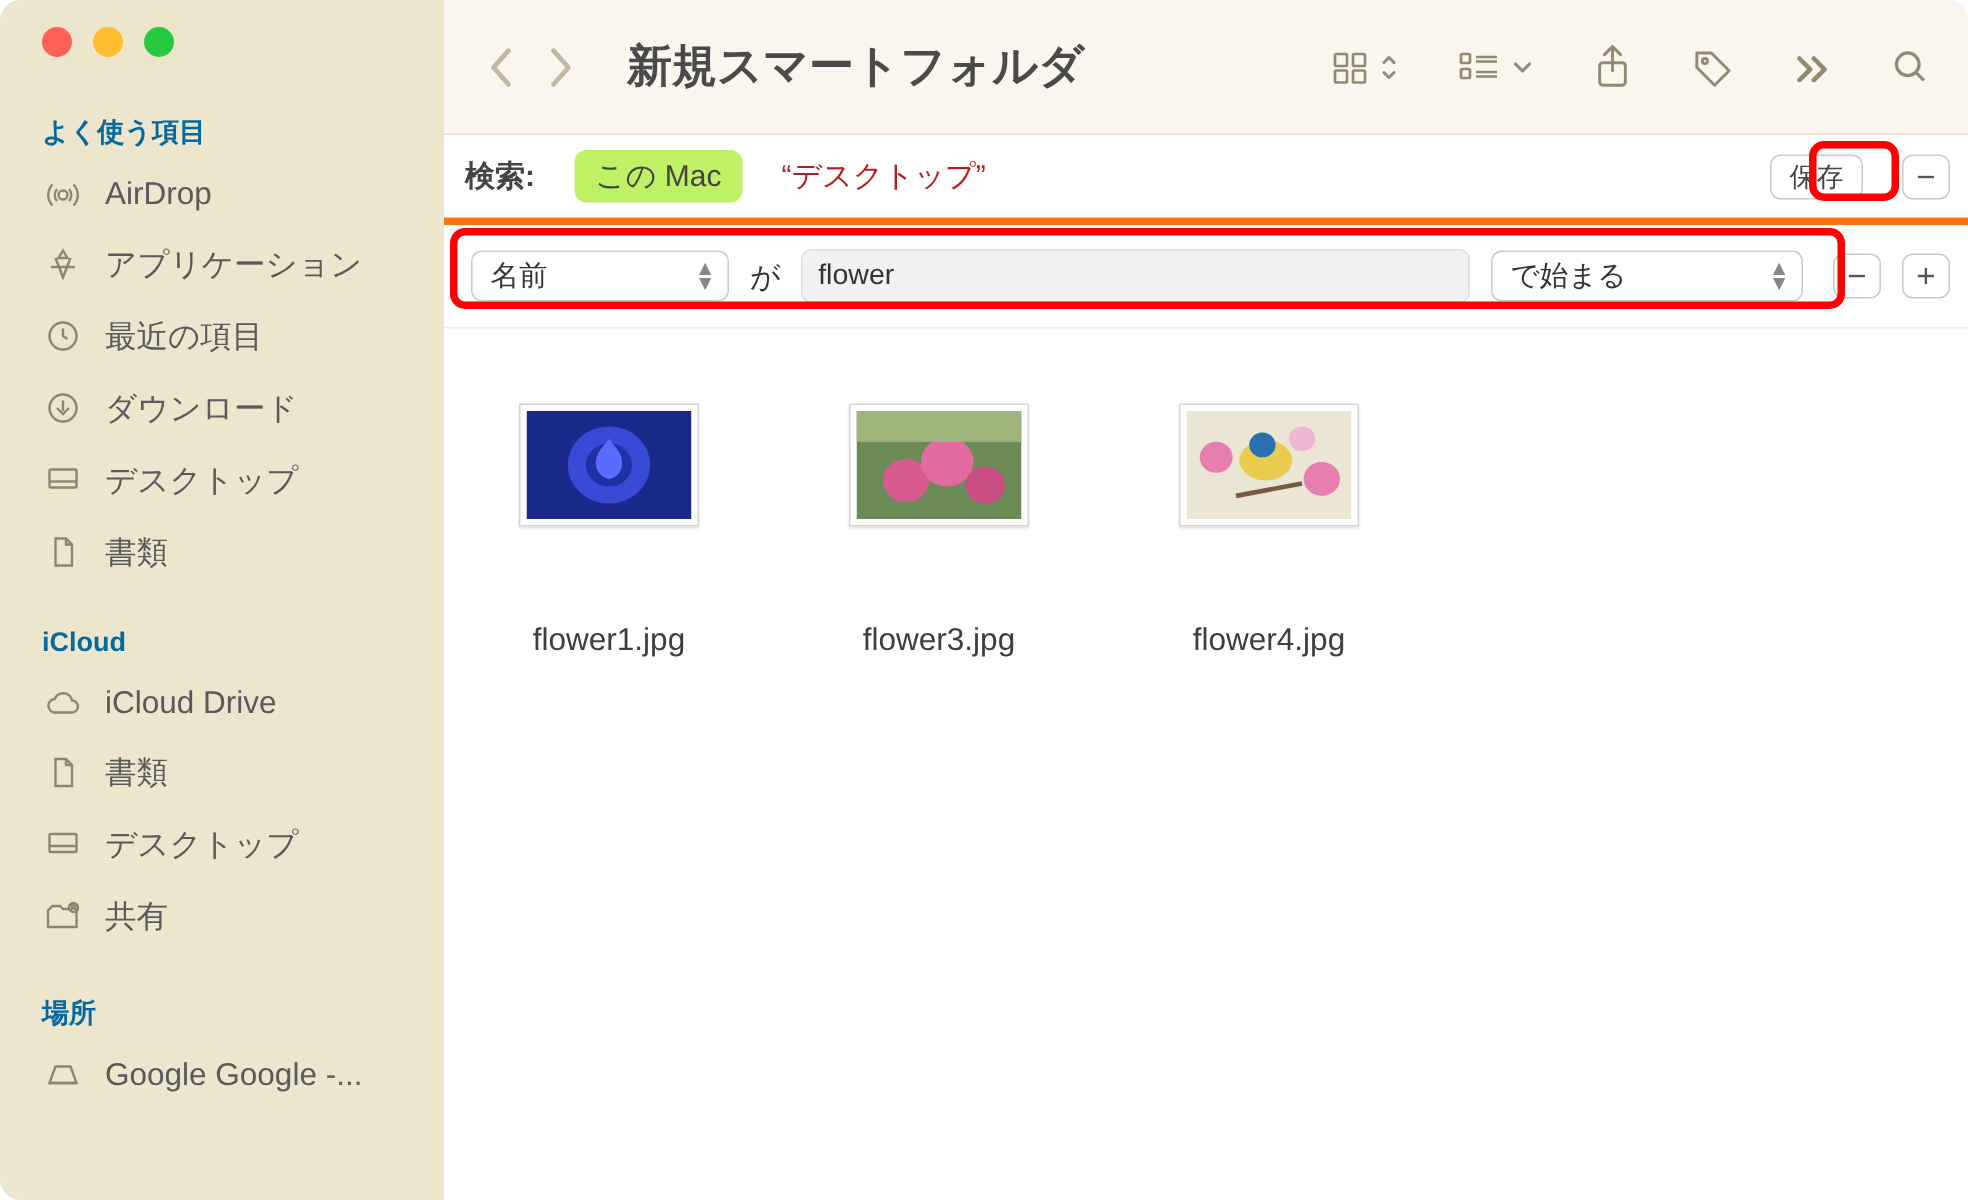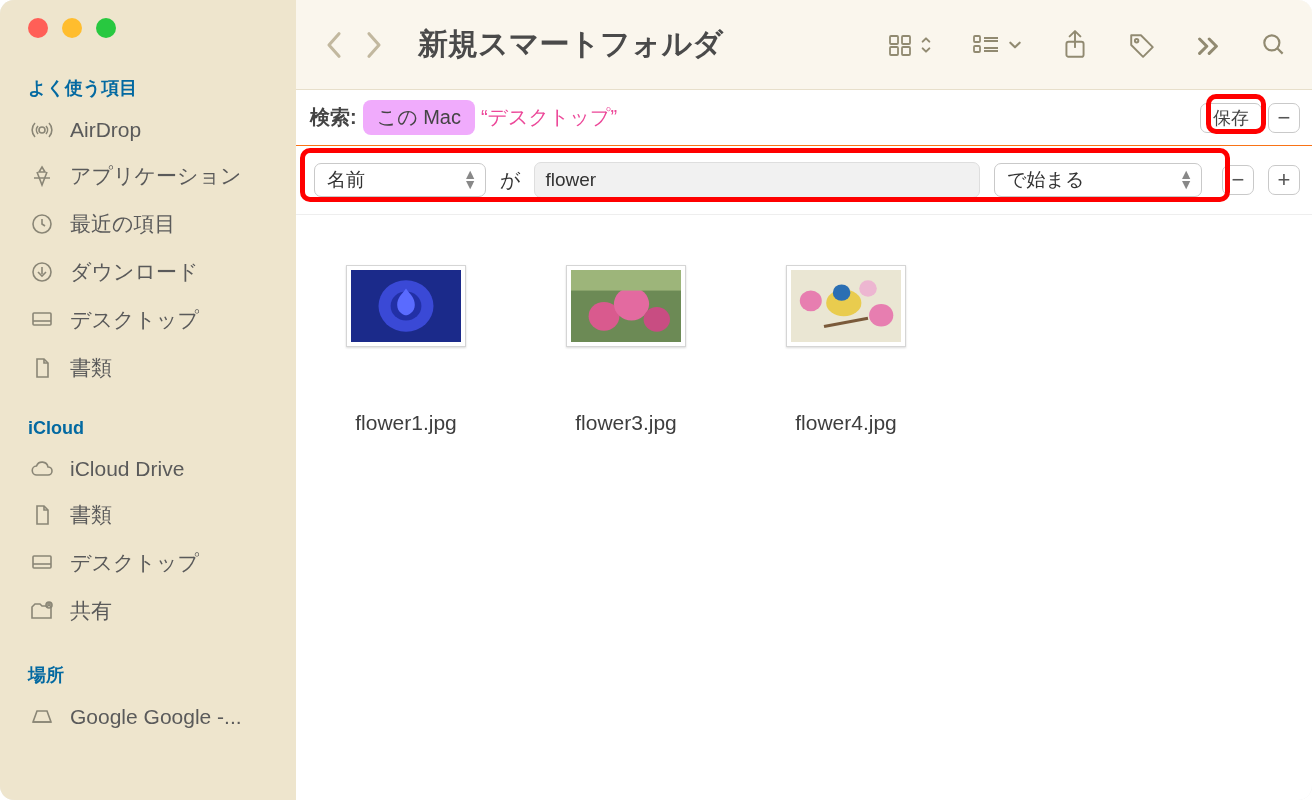--- a/index.html
+++ b/index.html
@@ -91,34 +91,34 @@
   }
 
   .tool-icons { display: flex; align-items: center; gap: 40px; color: #918a71; margin-left: 10px;}
   .tool-icons .ti { display:flex; align-items:center; gap:6px; }
 
   
   .scopebar {
     display: flex;
     align-items: center;
     padding: 10px 12px 10px 14px;
-    gap: 6px;
-    border-bottom: 1px solid #f97316;
+    gap: 26px;
+    border-bottom: 5px solid #f97316;
     background: #fff;
     font-size: 20px;
   }
   .scope-label { color: #444; font-weight: 600; }
   .pill {
-    background: #f0abfc;
+    background: #bef264;
     padding: 4px 14px;
     border-radius: 8px;
     color: #444;
     font-weight: 500;
   }
-  .scope-alt { color: #ec4899; font-weight: 500; }
+  .scope-alt { color: #b91c1c; font-weight: 500; }
   .spacer { flex: 1; }
 
   .btn {
     background: #fff;
     border: 1px solid #c9c9c9;
     border-radius: 7px;
     height: 30px;
     padding: 0 12px;
     font-size: 18px;
     color: #444;

